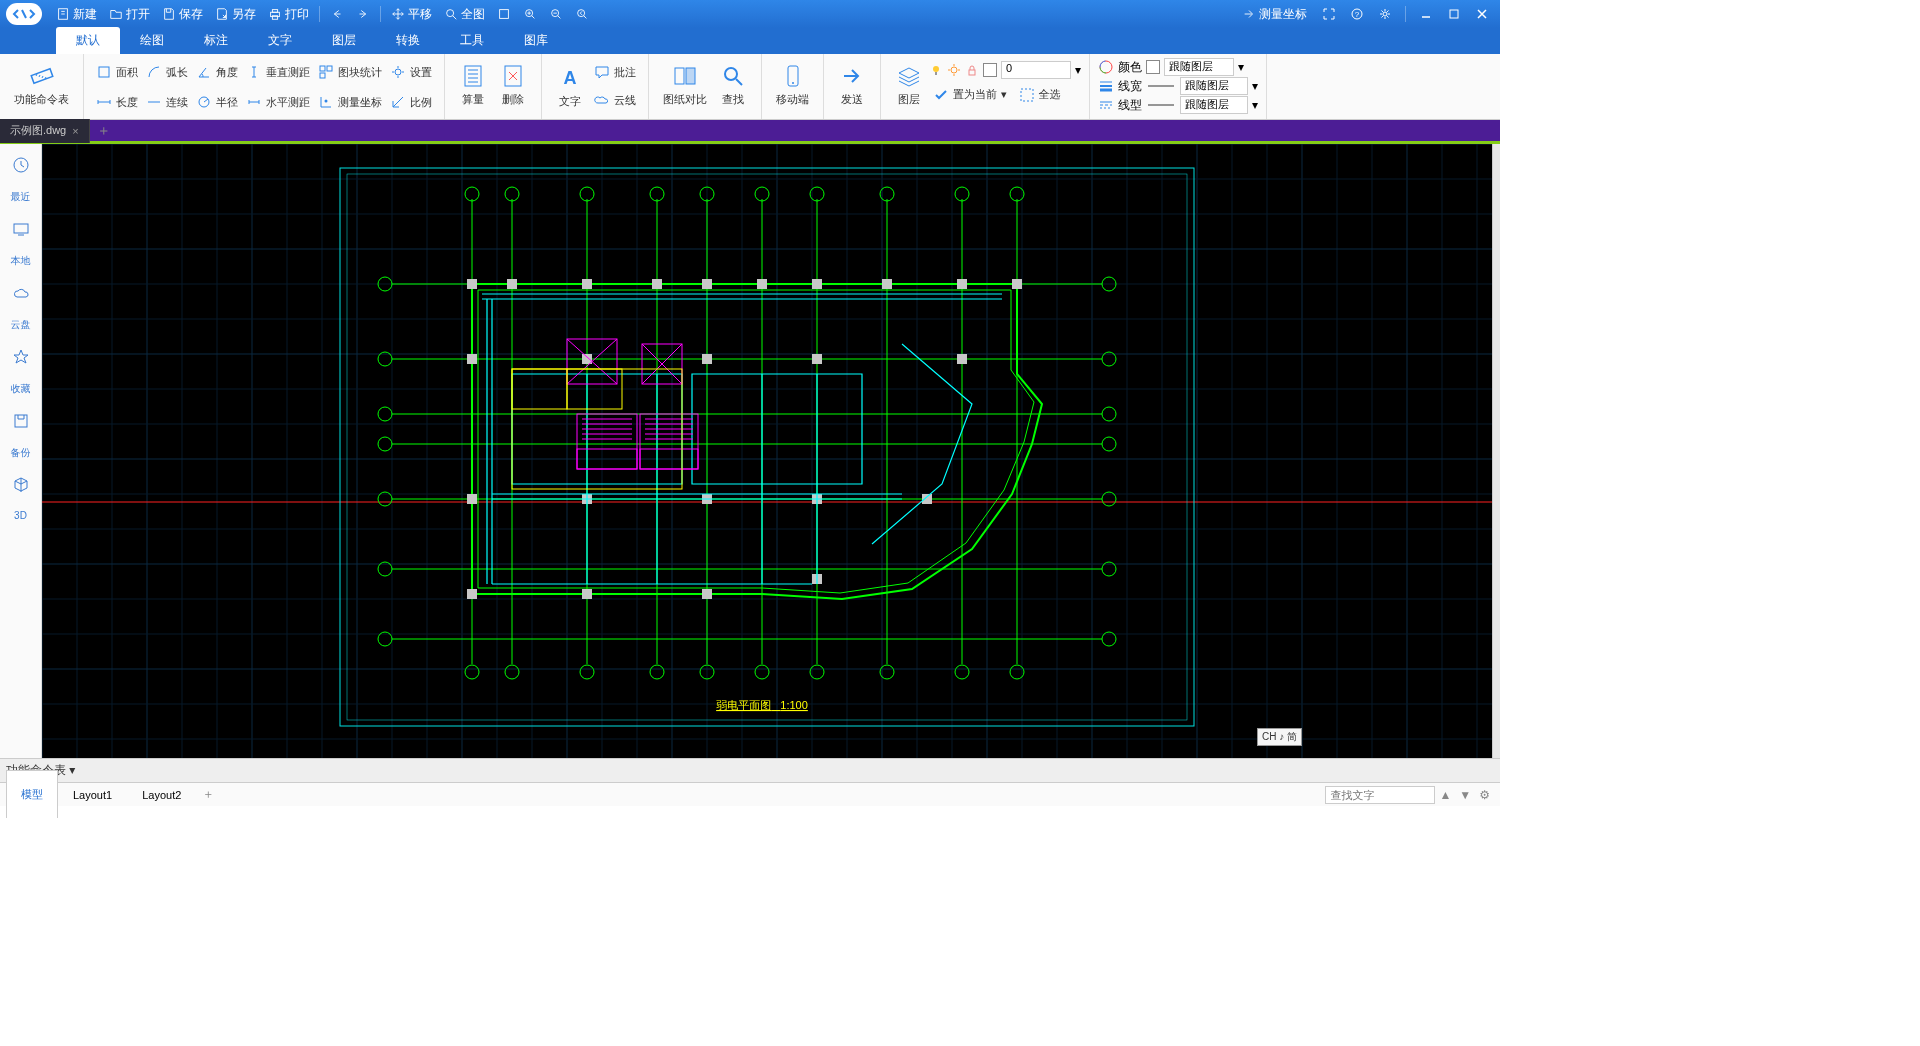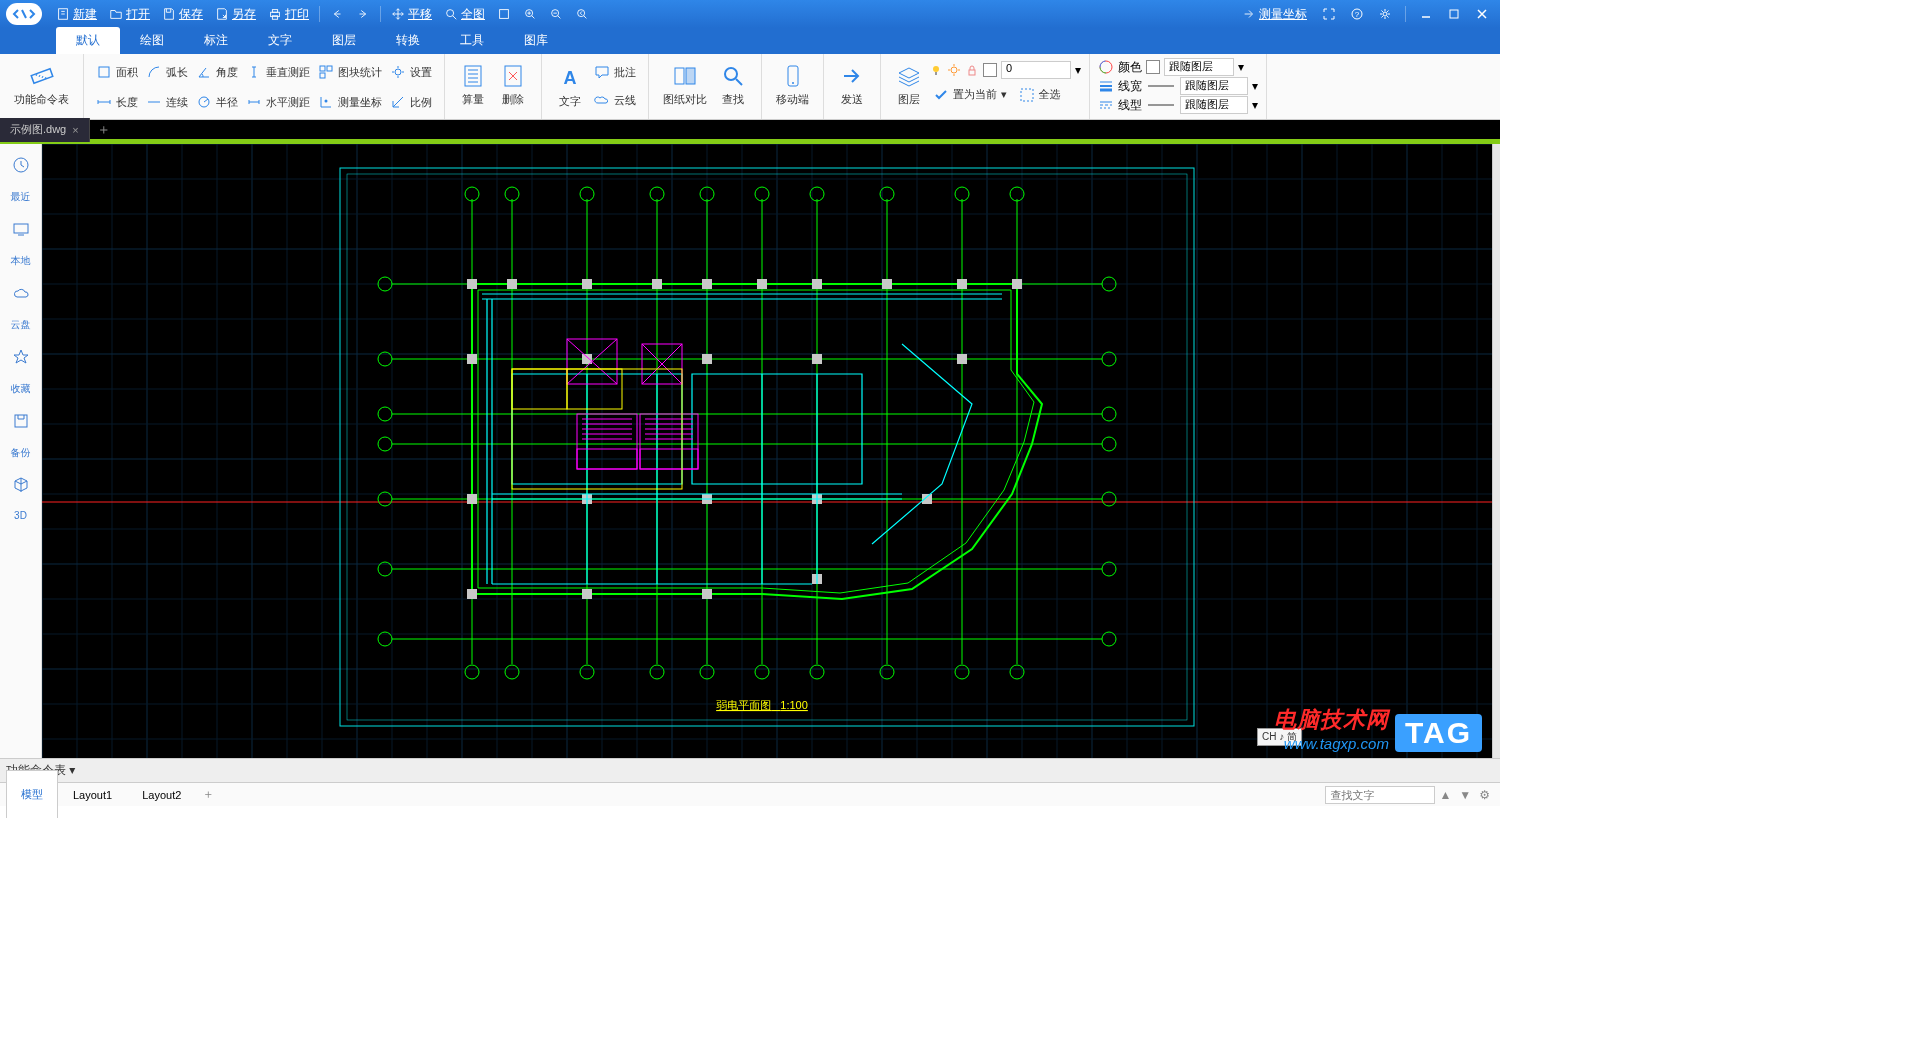--- a/index.html
+++ b/index.html
@@ -1,19 +1,19 @@
 <!DOCTYPE html>
 <html><head>
 <meta charset="utf-8">
 <style>
 * { margin:0; padding:0; box-sizing:border-box; font-family:"Microsoft YaHei",Arial,sans-serif; }
 body { width:1500px; height:818px; overflow:hidden; background:#fff; font-size:12px; }
 
 
-.titlebar { height:28px; background:linear-gradient(#2f86e8,#226ed0); display:flex; align-items:center; color:#fff; padding:0 6px;text-decoration:underline; }
+.titlebar { height:28px; background:linear-gradient(#2f86e8,#226ed0); display:flex; align-items:center; color:#fff; padding:0 6px; }
 .titlebar .logo { width:36px; height:22px; background:#fff; border-radius:11px; display:flex; align-items:center; justify-content:center; color:#2f86e8; font-weight:bold; font-size:14px; margin-right:8px; }
 .tbtn { display:flex; align-items:center; gap:3px; padding:0 6px; height:28px; cursor:pointer; font-size:12px; }
 .tico { width:14px; height:14px; display:inline-block; }
 .tsep { width:1px; height:16px; background:rgba(255,255,255,.3); margin:0 4px; }
 .titlebar .right { margin-left:auto; display:flex; align-items:center; gap:4px; }
 .wbtn { width:24px; height:24px; display:flex; align-items:center; justify-content:center; cursor:pointer; }
 
 
 .menubar { height:26px; background:#226ed0; display:flex; align-items:flex-end; padding-left:56px; }
 .menutab { padding:5px 20px; color:#fff; font-size:12px; cursor:pointer; }
@@ -25,21 +25,21 @@
 .rgroup .rows { display:flex; flex-direction:column; gap:2px; }
 .rbtn-big { display:flex; flex-direction:column; align-items:center; justify-content:center; gap:2px; padding:4px 6px; cursor:pointer; color:#333; font-size:11px; }
 .rbtn-sm { display:flex; align-items:center; gap:4px; padding:2px 4px; cursor:pointer; color:#333; font-size:11px; height:28px; }
 .rico-big { width:28px; height:28px; }
 .rico-sm { width:16px; height:16px; }
 .rsel { height:18px; font-size:11px; border:1px solid #ccc; background:#fff; padding:0 18px 0 4px; min-width:70px; }
 .rrow { display:flex; align-items:center; gap:4px; }
 .swatch { width:14px; height:14px; border:1px solid #888; }
 
 
-.doctabs { height:24px; background:#000000; display:flex; align-items:center; border-bottom:5px solid #84cc16; }
+.doctabs { height:24px; background:#4c1d95; display:flex; align-items:center; border-bottom:3px solid #84cc16; }
 .doctab { display:flex; align-items:center; gap:6px; padding:0 10px; height:24px; background:#2a2a38; color:#ccc; font-size:11px; border-right:1px solid #444; }
 .doctab .x { cursor:pointer; color:#999; }
 .addtab { width:20px; height:20px; display:flex; align-items:center; justify-content:center; color:#888; cursor:pointer; margin-left:4px; font-size:14px; }
 
 
 .workarea { display:flex; height:614px; }
 .leftbar { width:42px; background:#fafafa; border-right:1px solid #ddd; display:flex; flex-direction:column; align-items:center; padding-top:8px; gap:8px; }
 .lbtn { display:flex; flex-direction:column; align-items:center; gap:16px; padding:4px; cursor:pointer; color:#3a7ad0; font-size:10px; }
 .lbtn svg { width:18px; height:18px; }
 .canvas-wrap { flex:1; position:relative; background:#000; overflow:hidden; }
@@ -735,27 +735,20 @@
         <rect x="525" y="225" width="55" height="40"></rect>
       </g>
 
       <text x="720" y="565" class="title-txt" text-anchor="middle" style="text-decoration:underline">
         <tspan>弱电平面图</tspan>&nbsp;&nbsp;&nbsp;<tspan>1:100</tspan>
       </text>
     </svg>
 
     <div class="ime-tag">CH ♪ 简</div>
 
-    <div class="watermark">
-      <div class="wm-txt">
-        <div class="l1">电脑技术网</div>
-        <div class="l2">www.tagxp.com</div>
-      </div>
-      <div class="wm-tag">TAG</div>
-    </div>
   </div>
 
   <div class="rpanel"></div>
 </div>
 
 <div class="cmdrow">
   <span class="cmdlabel">功能命令表 ▾</span>
 </div>
 
 <div class="layouttabs">

